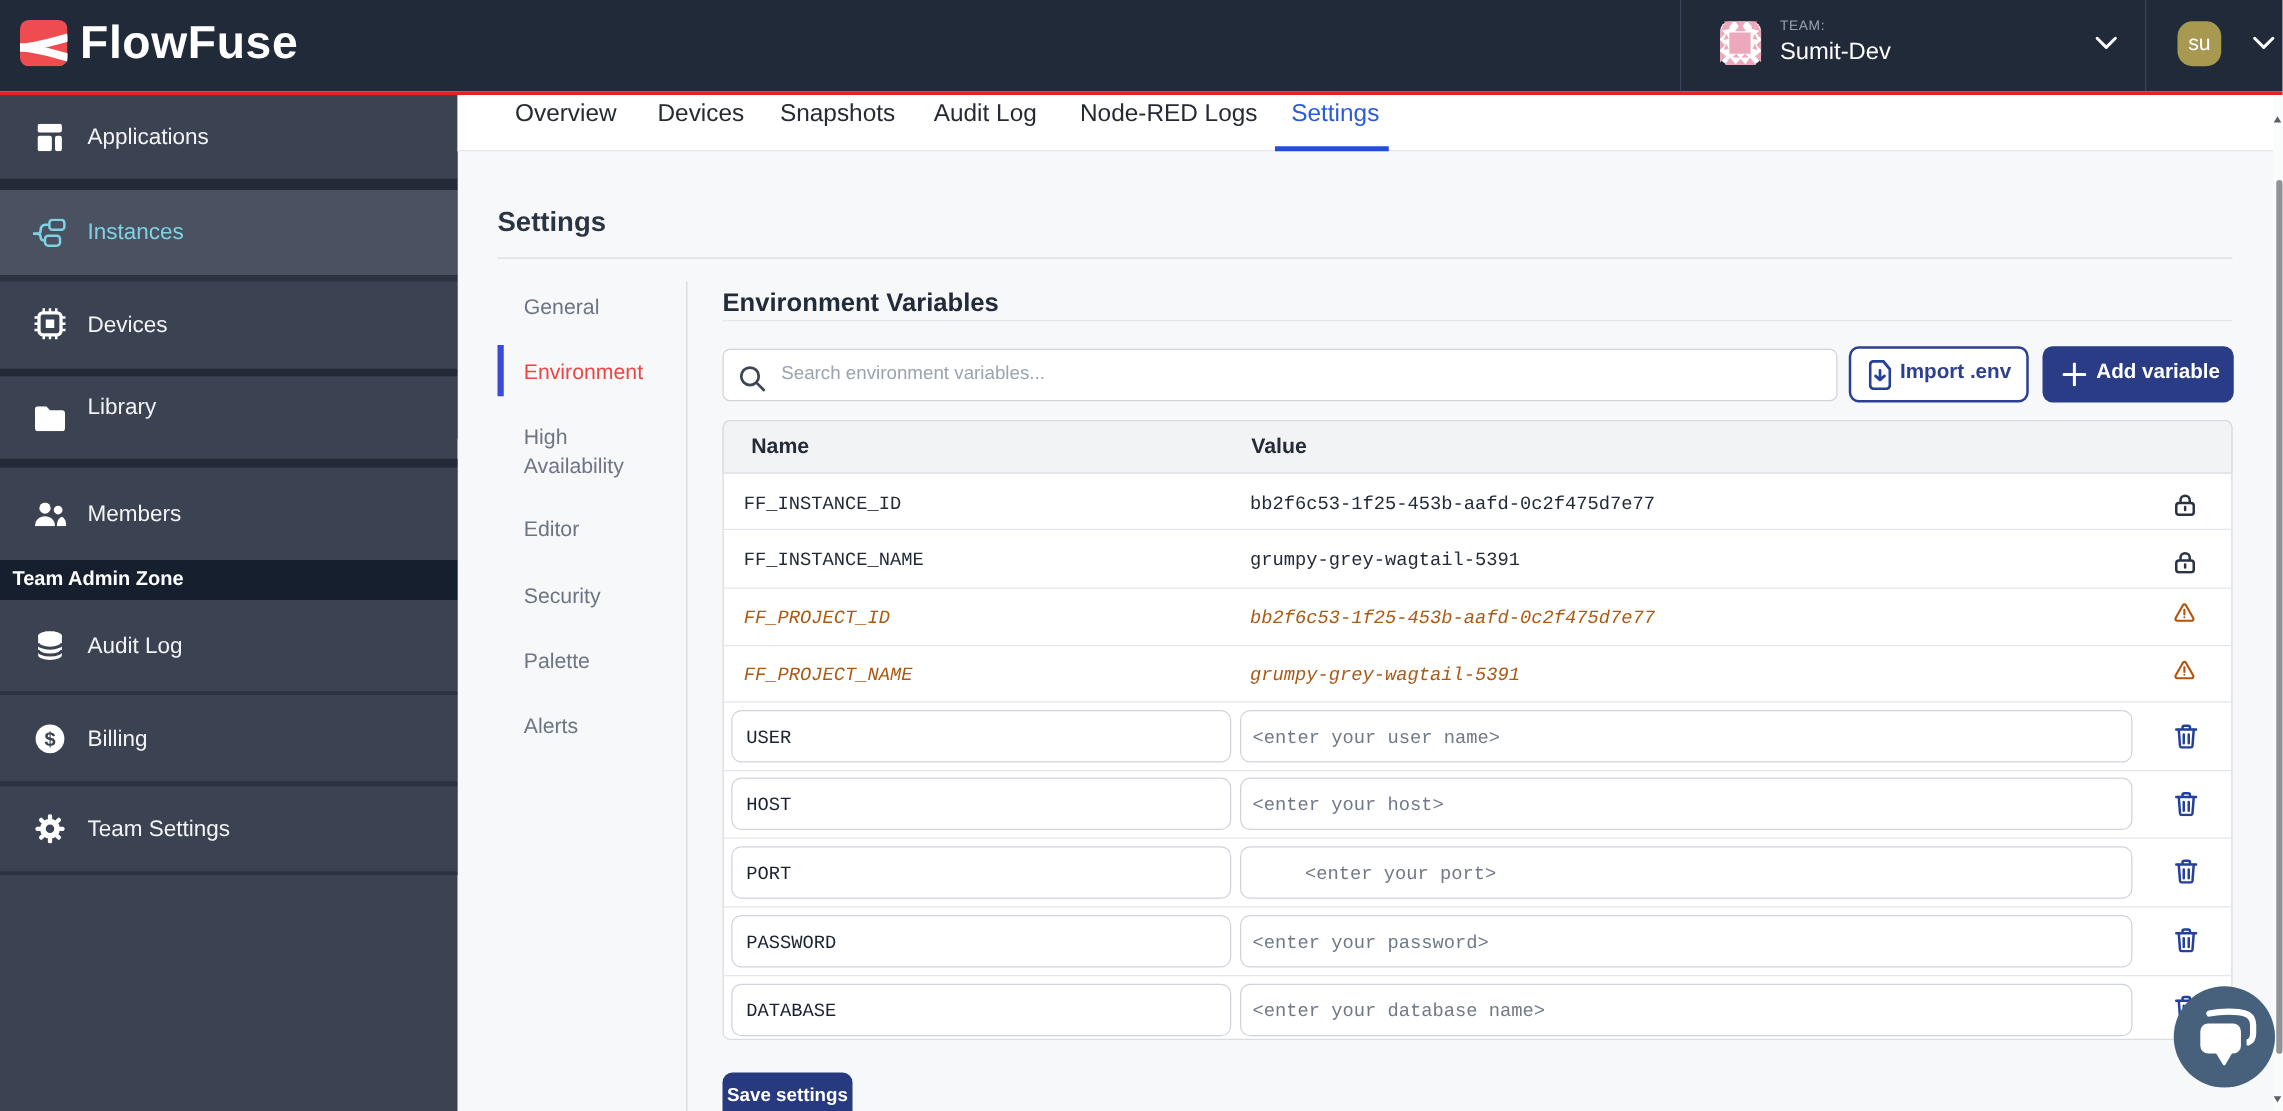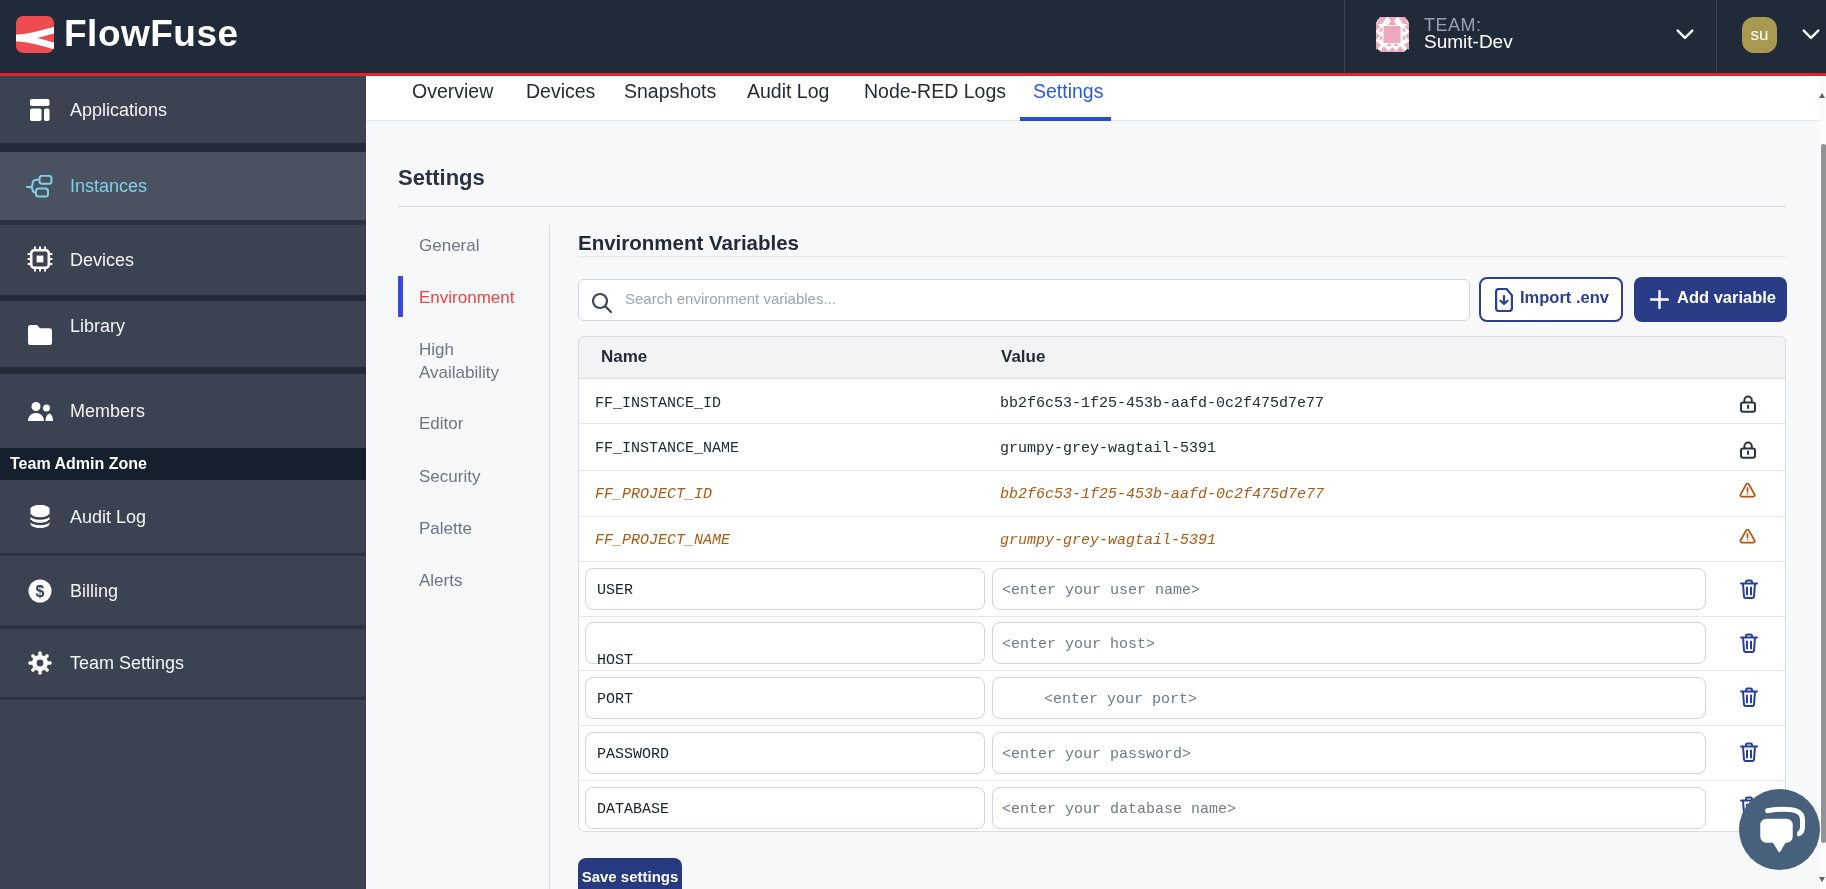--- a/index.html
+++ b/index.html
@@ -3,21 +3,21 @@
 <meta charset="utf-8">
 <style>
   * { margin:0; padding:0; box-sizing:border-box; }
   html,body { width:1826px; height:889px; overflow:hidden; font-family:"Liberation Sans", sans-serif; background:#f7f8fa; }
 
   
   #header { position:absolute; left:0; top:0; width:1826px; height:73px; background:#202a38; }
   #redbar { position:absolute; left:0; top:73px; width:1826px; height:3px; background:#e0232b; }
   #ffname { position:absolute; left:64px; top:13px; font-size:37px; font-weight:bold; color:#fff; letter-spacing:0.5px; }
   .hdiv { position:absolute; top:0; width:1px; height:73px; background:#39445a; }
-  #teamlabel { position:absolute; left:1424px; top:15px; font-size:18px; color:#98a1b0; letter-spacing:0.5px; }
+  #teamlabel { position:absolute; left:1424px; top:15px; font-size:11px; color:#98a1b0; letter-spacing:0.5px; }
   #teamname  { position:absolute; left:1424px; top:31px; font-size:19px; color:#fff; }
   #suav { position:absolute; left:1742px; top:17px; width:35px; height:36px; border-radius:12px; background:#a79a50; color:#fff; font-size:17px; text-align:center; line-height:36px; }
 
   
   #sidebar { position:absolute; left:0; top:76px; width:366px; height:813px; background:#3b4251; }
   .sitem { position:absolute; left:0; width:366px; background:#3b4251; color:#f2f4f6; font-size:18px; }
   .sitem span { position:absolute; left:70px; top:50%; transform:translateY(-50%); }
   .sitem svg { position:absolute; }
   .active { background:#4a5261 !important; color:#7fd2e4 !important; }
   #taz { position:absolute; left:0; top:448px; width:366px; height:32px; background:#161f2e; color:#fff; font-size:16px; font-weight:bold; line-height:32px; padding-left:10px; }
@@ -253,21 +253,21 @@
 <span class="mono orange" style="left:1000px; top:532px;">grumpy-grey-wagtail-5391</span>
 <div class="rowline" style="top:561px;"></div>
 
 <div class="field" style="left:585px; top:568px; width:400px;"></div>
 <span class="flabel" style="left:597px; top:582px;">USER</span>
 <div class="field" style="left:992px; top:568px; width:714px;"></div>
 <span class="fph" style="left:1002px; top:582px;">&lt;enter your user name&gt;</span>
 <div class="rowline" style="top:616px;"></div>
 
 <div class="field" style="left:585px; top:622px; width:400px;"></div>
-<span class="flabel" style="left:597px; top:636px;margin-top:16px;">HOST</span>
+<span class="flabel" style="left:597px; top:636px;">HOST</span>
 <div class="field" style="left:992px; top:622px; width:714px;"></div>
 <span class="fph" style="left:1002px; top:636px;">&lt;enter your host&gt;</span>
 <div class="rowline" style="top:670px;"></div>
 
 <div class="field" style="left:585px; top:677px; width:400px;"></div>
 <span class="flabel" style="left:597px; top:691px;">PORT</span>
 <div class="field" style="left:992px; top:677px; width:714px;"></div>
 <span class="fph" style="left:1044px; top:691px;">&lt;enter your port&gt;</span>
 <div class="rowline" style="top:725px;"></div>
 

